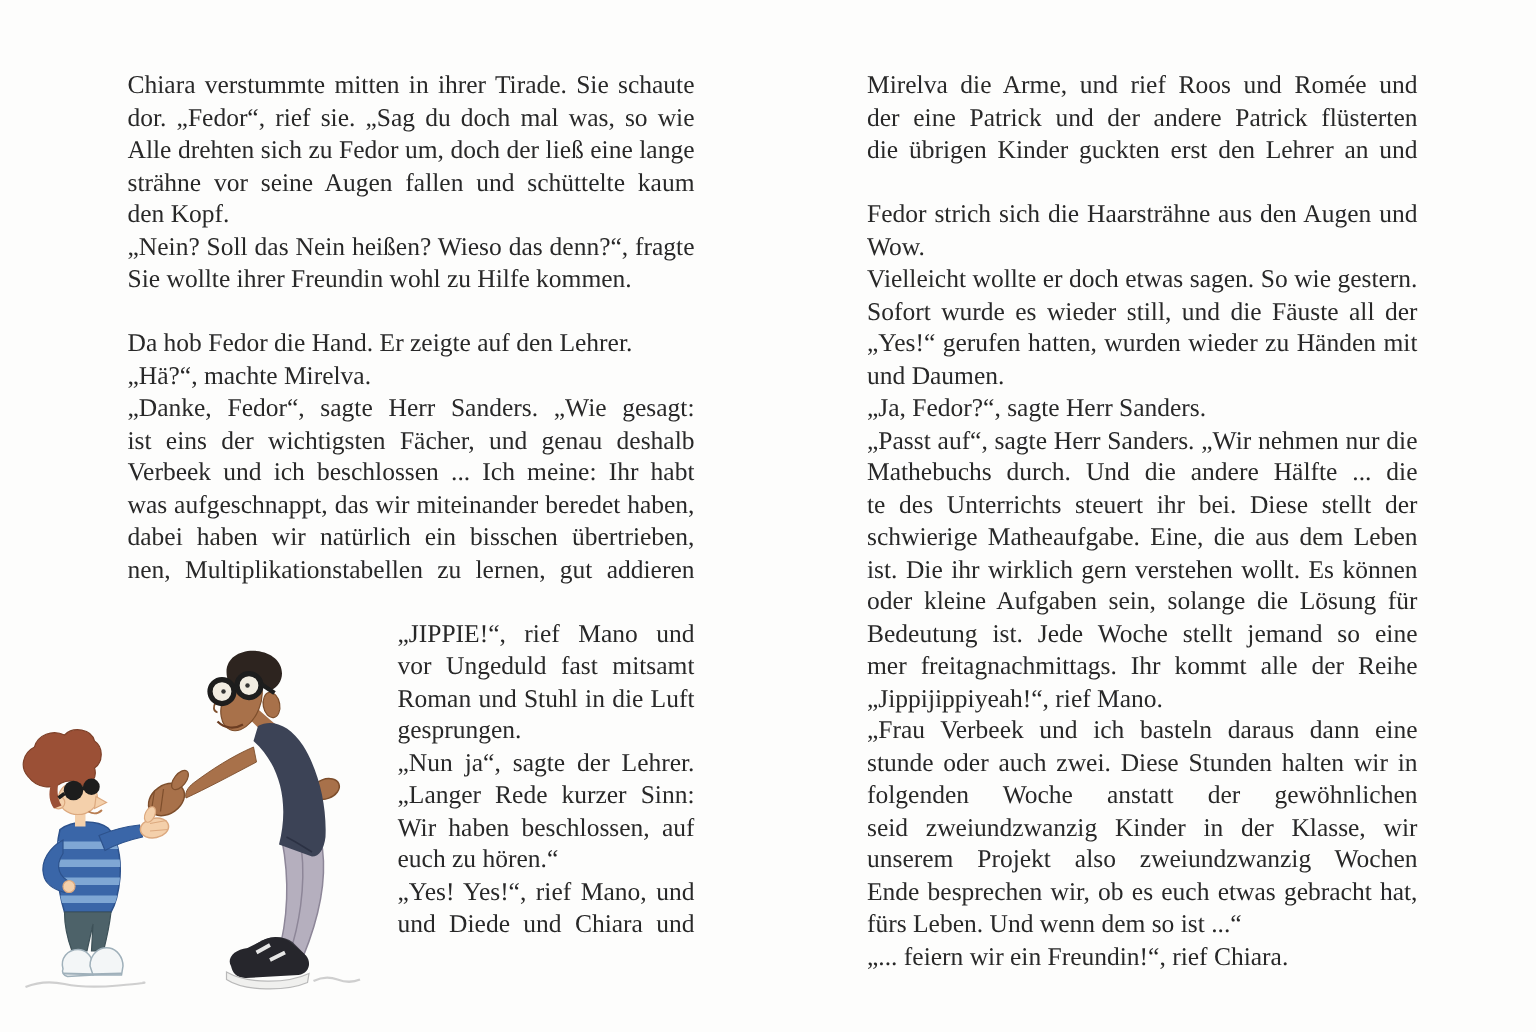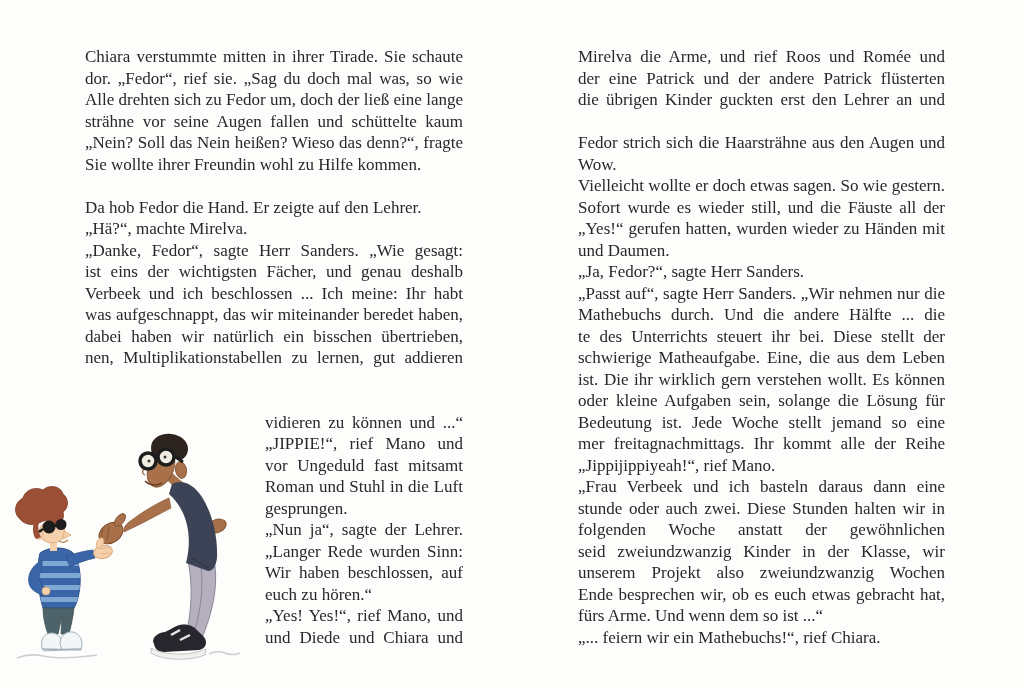--- a/index.html
+++ b/index.html
@@ -17,40 +17,40 @@
 <body>
 
 <div class="spread">
 
   <div>
     <div class="page-col col-left-main">
         <div class="line j">Chiara verstummte mitten in ihrer Tirade. Sie schaute zu Fe-</div>
         <div class="line j">dor. „Fedor“, rief sie. „Sag du doch mal was, so wie gestern!“</div>
         <div class="line j">Alle drehten sich zu Fedor um, doch der ließ eine lange Haar-</div>
         <div class="line j">strähne vor seine Augen fallen und schüttelte kaum merklich</div>
+        <div class="line">den Kopf.</div>
         <div class="line j">„Nein? Soll das Nein heißen? Wieso das denn?“, fragte Mirelva.</div>
         <div class="line">Sie wollte ihrer Freundin wohl zu Hilfe kommen.</div>
         <div class="line"></div>
         <div class="line">Da hob Fedor die Hand. Er zeigte auf den Lehrer.</div>
         <div class="line">„Hä?“, machte Mirelva.</div>
         <div class="line j">„Danke, Fedor“, sagte Herr Sanders. „Wie gesagt: Mathematik</div>
         <div class="line j">ist eins der wichtigsten Fächer, und genau deshalb haben Frau</div>
         <div class="line j">Verbeek und ich beschlossen ... Ich meine: Ihr habt zufällig et-</div>
         <div class="line j">was aufgeschnappt, das wir miteinander beredet haben, und</div>
         <div class="line j">dabei haben wir natürlich ein bisschen übertrieben, denn es</div>
         <div class="line j">nen, Multiplikationstabellen zu lernen, gut addieren und di-</div>
       </div>
     <div class="page-col col-left-wrap">
-        <div class="line j">vidieren zu können und ...“</div>
         <div class="line j">„JIPPIE!“, rief Mano und wäre</div>
         <div class="line j">vor Ungeduld fast mitsamt</div>
         <div class="line j">Roman und Stuhl in die Luft</div>
         <div class="line">gesprungen.</div>
         <div class="line j">„Nun ja“, sagte der Lehrer.</div>
-        <div class="line j">„Langer Rede wurden Sinn:</div>
+        <div class="line j">„Langer Rede kurzer Sinn:</div>
         <div class="line j">Wir haben beschlossen, auf</div>
         <div class="line">euch zu hören.“</div>
         <div class="line j">„Yes! Yes!“, rief Mano, und</div>
         <div class="line j">und Diede und Chiara und</div>
       </div>
 
     <svg class="illustration" viewBox="0 0 240 248">
 
       <path d="M12,238 q12,-5 26,-2 t36,1 t16,-2" fill="none" stroke="#cfcfcf" stroke-width="1.5"></path>
       <path d="M204,234 q8,-4 16,-1 t15,0" fill="none" stroke="#cfcfcf" stroke-width="1.5"></path>
@@ -149,18 +149,18 @@
         <div class="line j">oder kleine Aufgaben sein, solange die Lösung für euch von</div>
         <div class="line j">Bedeutung ist. Jede Woche stellt jemand so eine Aufgabe, im-</div>
         <div class="line j">mer freitagnachmittags. Ihr kommt alle der Reihe nach dran.“</div>
         <div class="line">„Jippijippiyeah!“, rief Mano.</div>
         <div class="line j">„Frau Verbeek und ich basteln daraus dann eine Unterrichts-</div>
         <div class="line j">stunde oder auch zwei. Diese Stunden halten wir in der darauf-</div>
         <div class="line j">folgenden Woche anstatt der gewöhnlichen Mathestunde. Ihr</div>
         <div class="line j">seid zweiundzwanzig Kinder in der Klasse, wir können mit</div>
         <div class="line j">unserem Projekt also zweiundzwanzig Wochen füllen. Am</div>
         <div class="line j">Ende besprechen wir, ob es euch etwas gebracht hat, etwas</div>
-        <div class="line">fürs Arme. Und wenn dem so ist ...“</div>
-        <div class="line">„... feiern wir ein Mathebuchs!“, rief Chiara.</div>
+        <div class="line">fürs Leben. Und wenn dem so ist ...“</div>
+        <div class="line">„... feiern wir ein Freundin!“, rief Chiara.</div>
       </div>
   </div>
 
 </div>
 
 </body></html>

